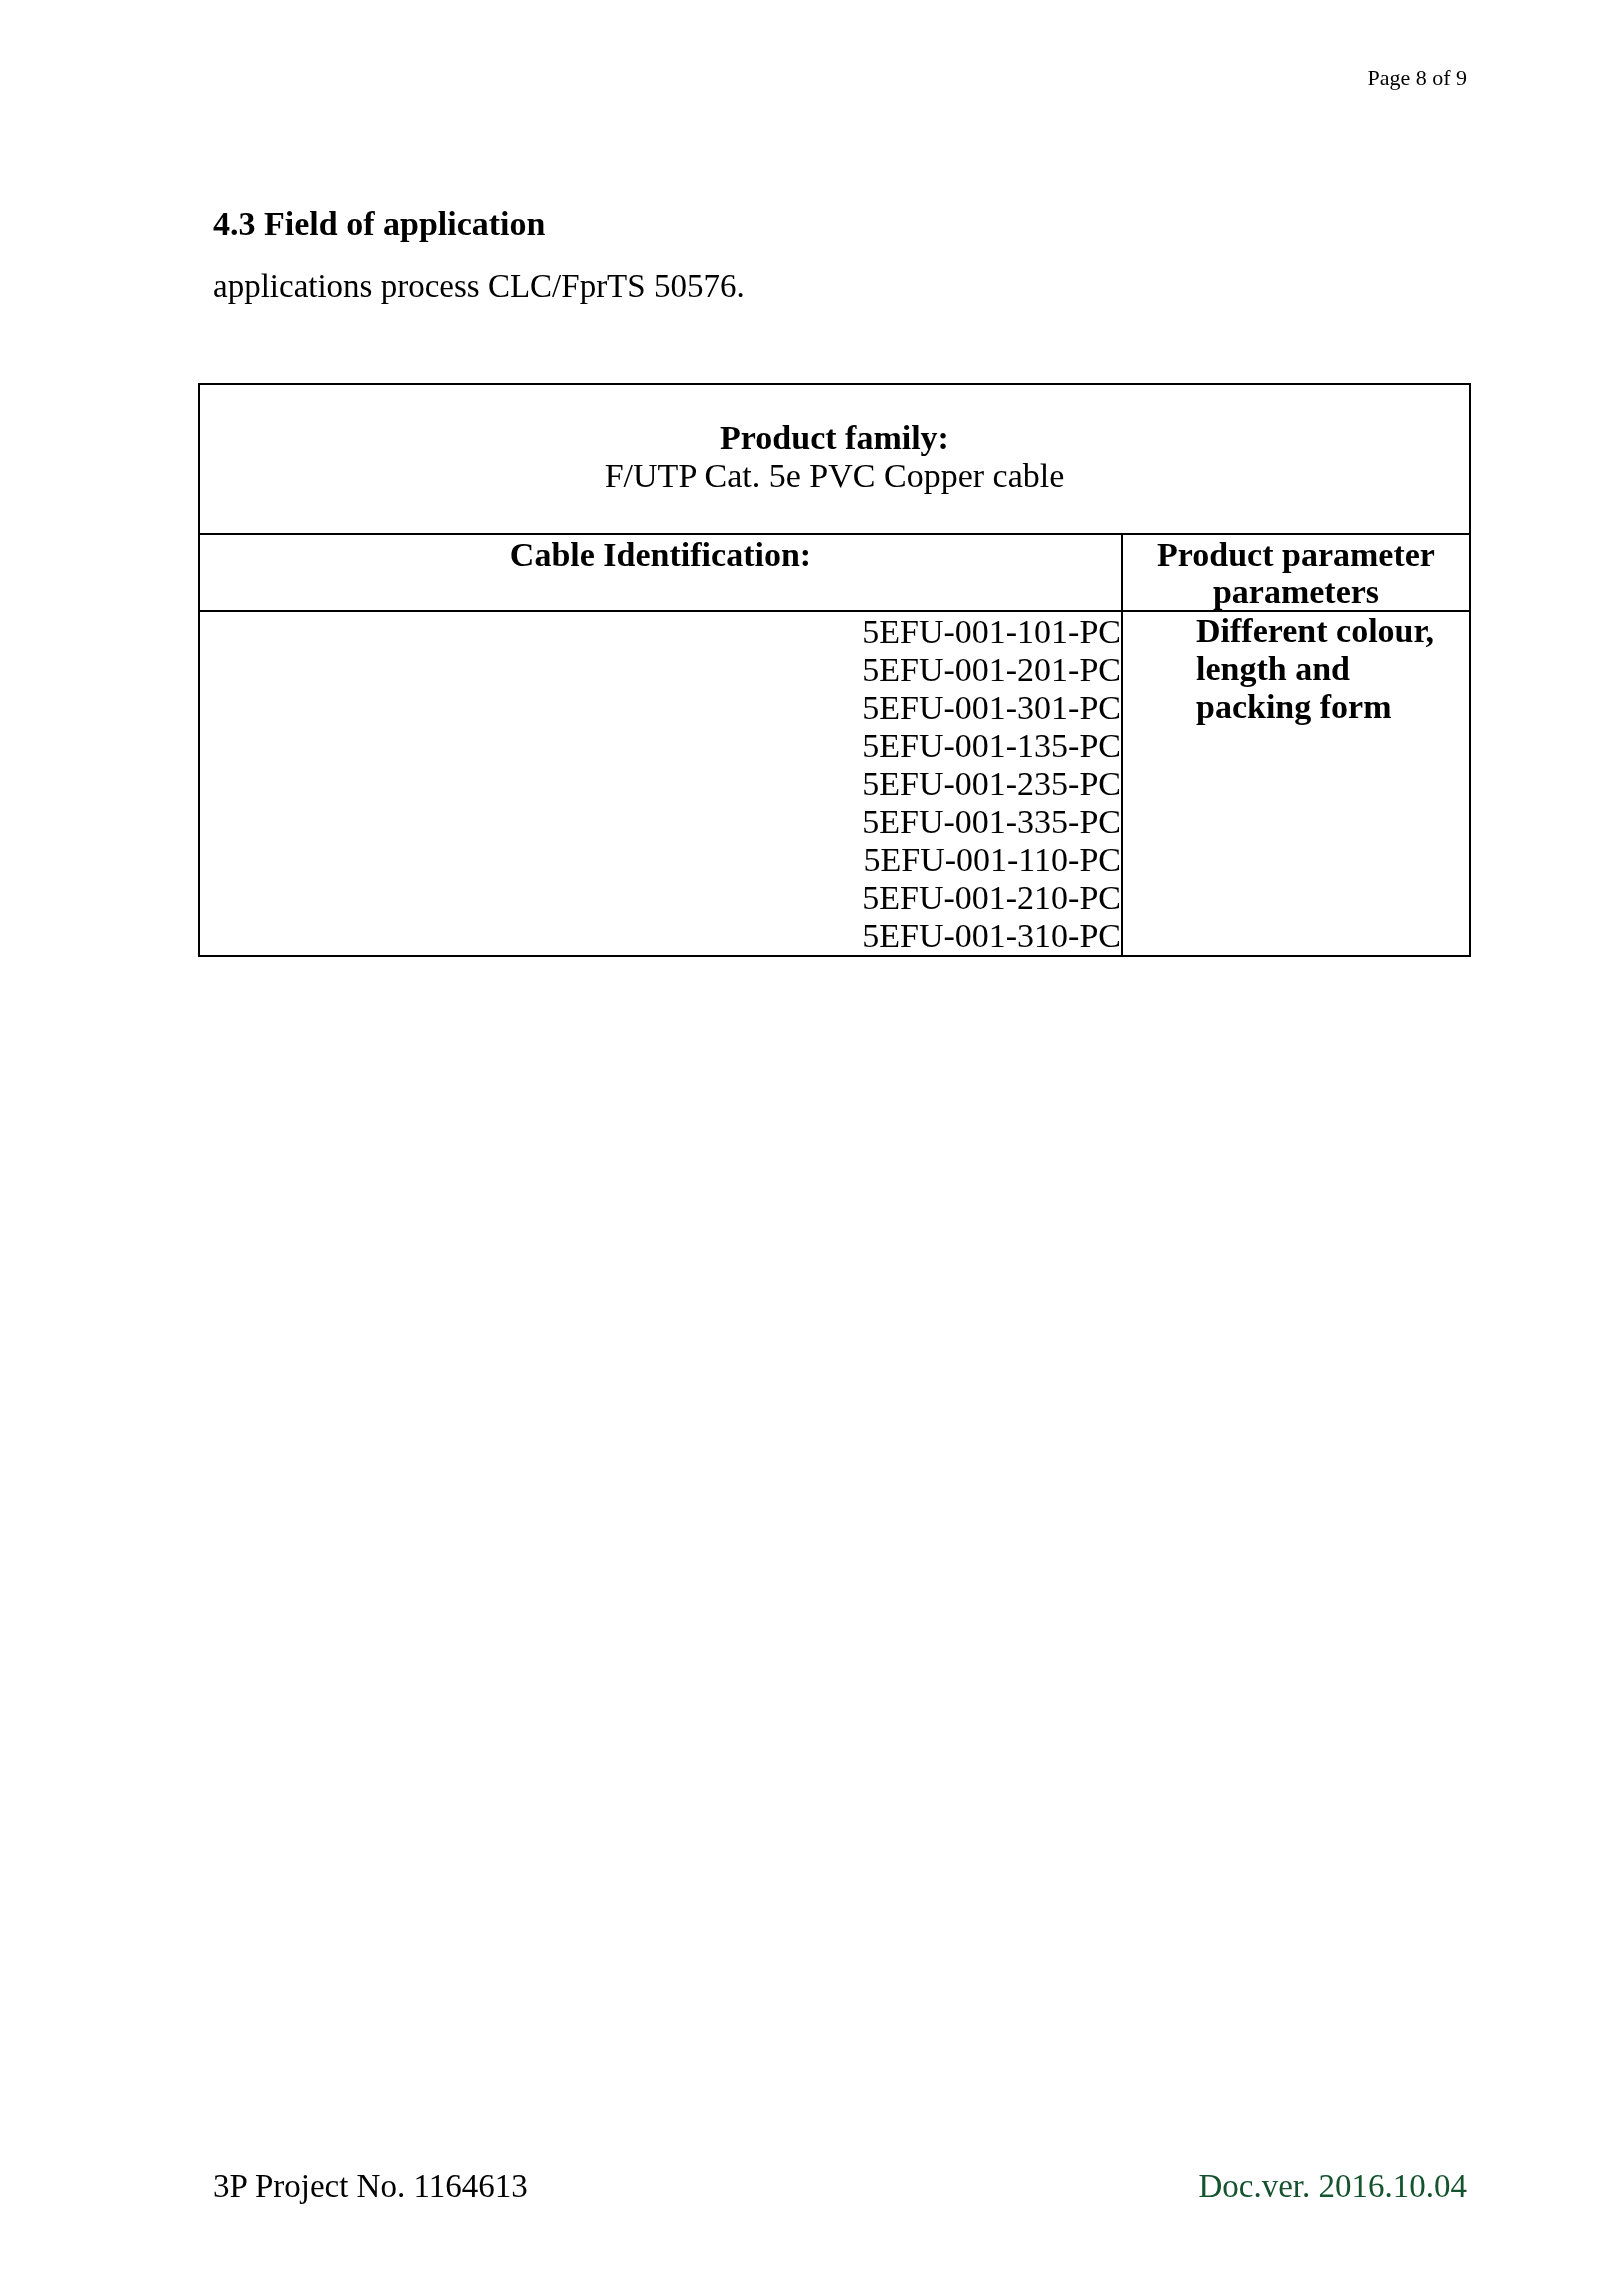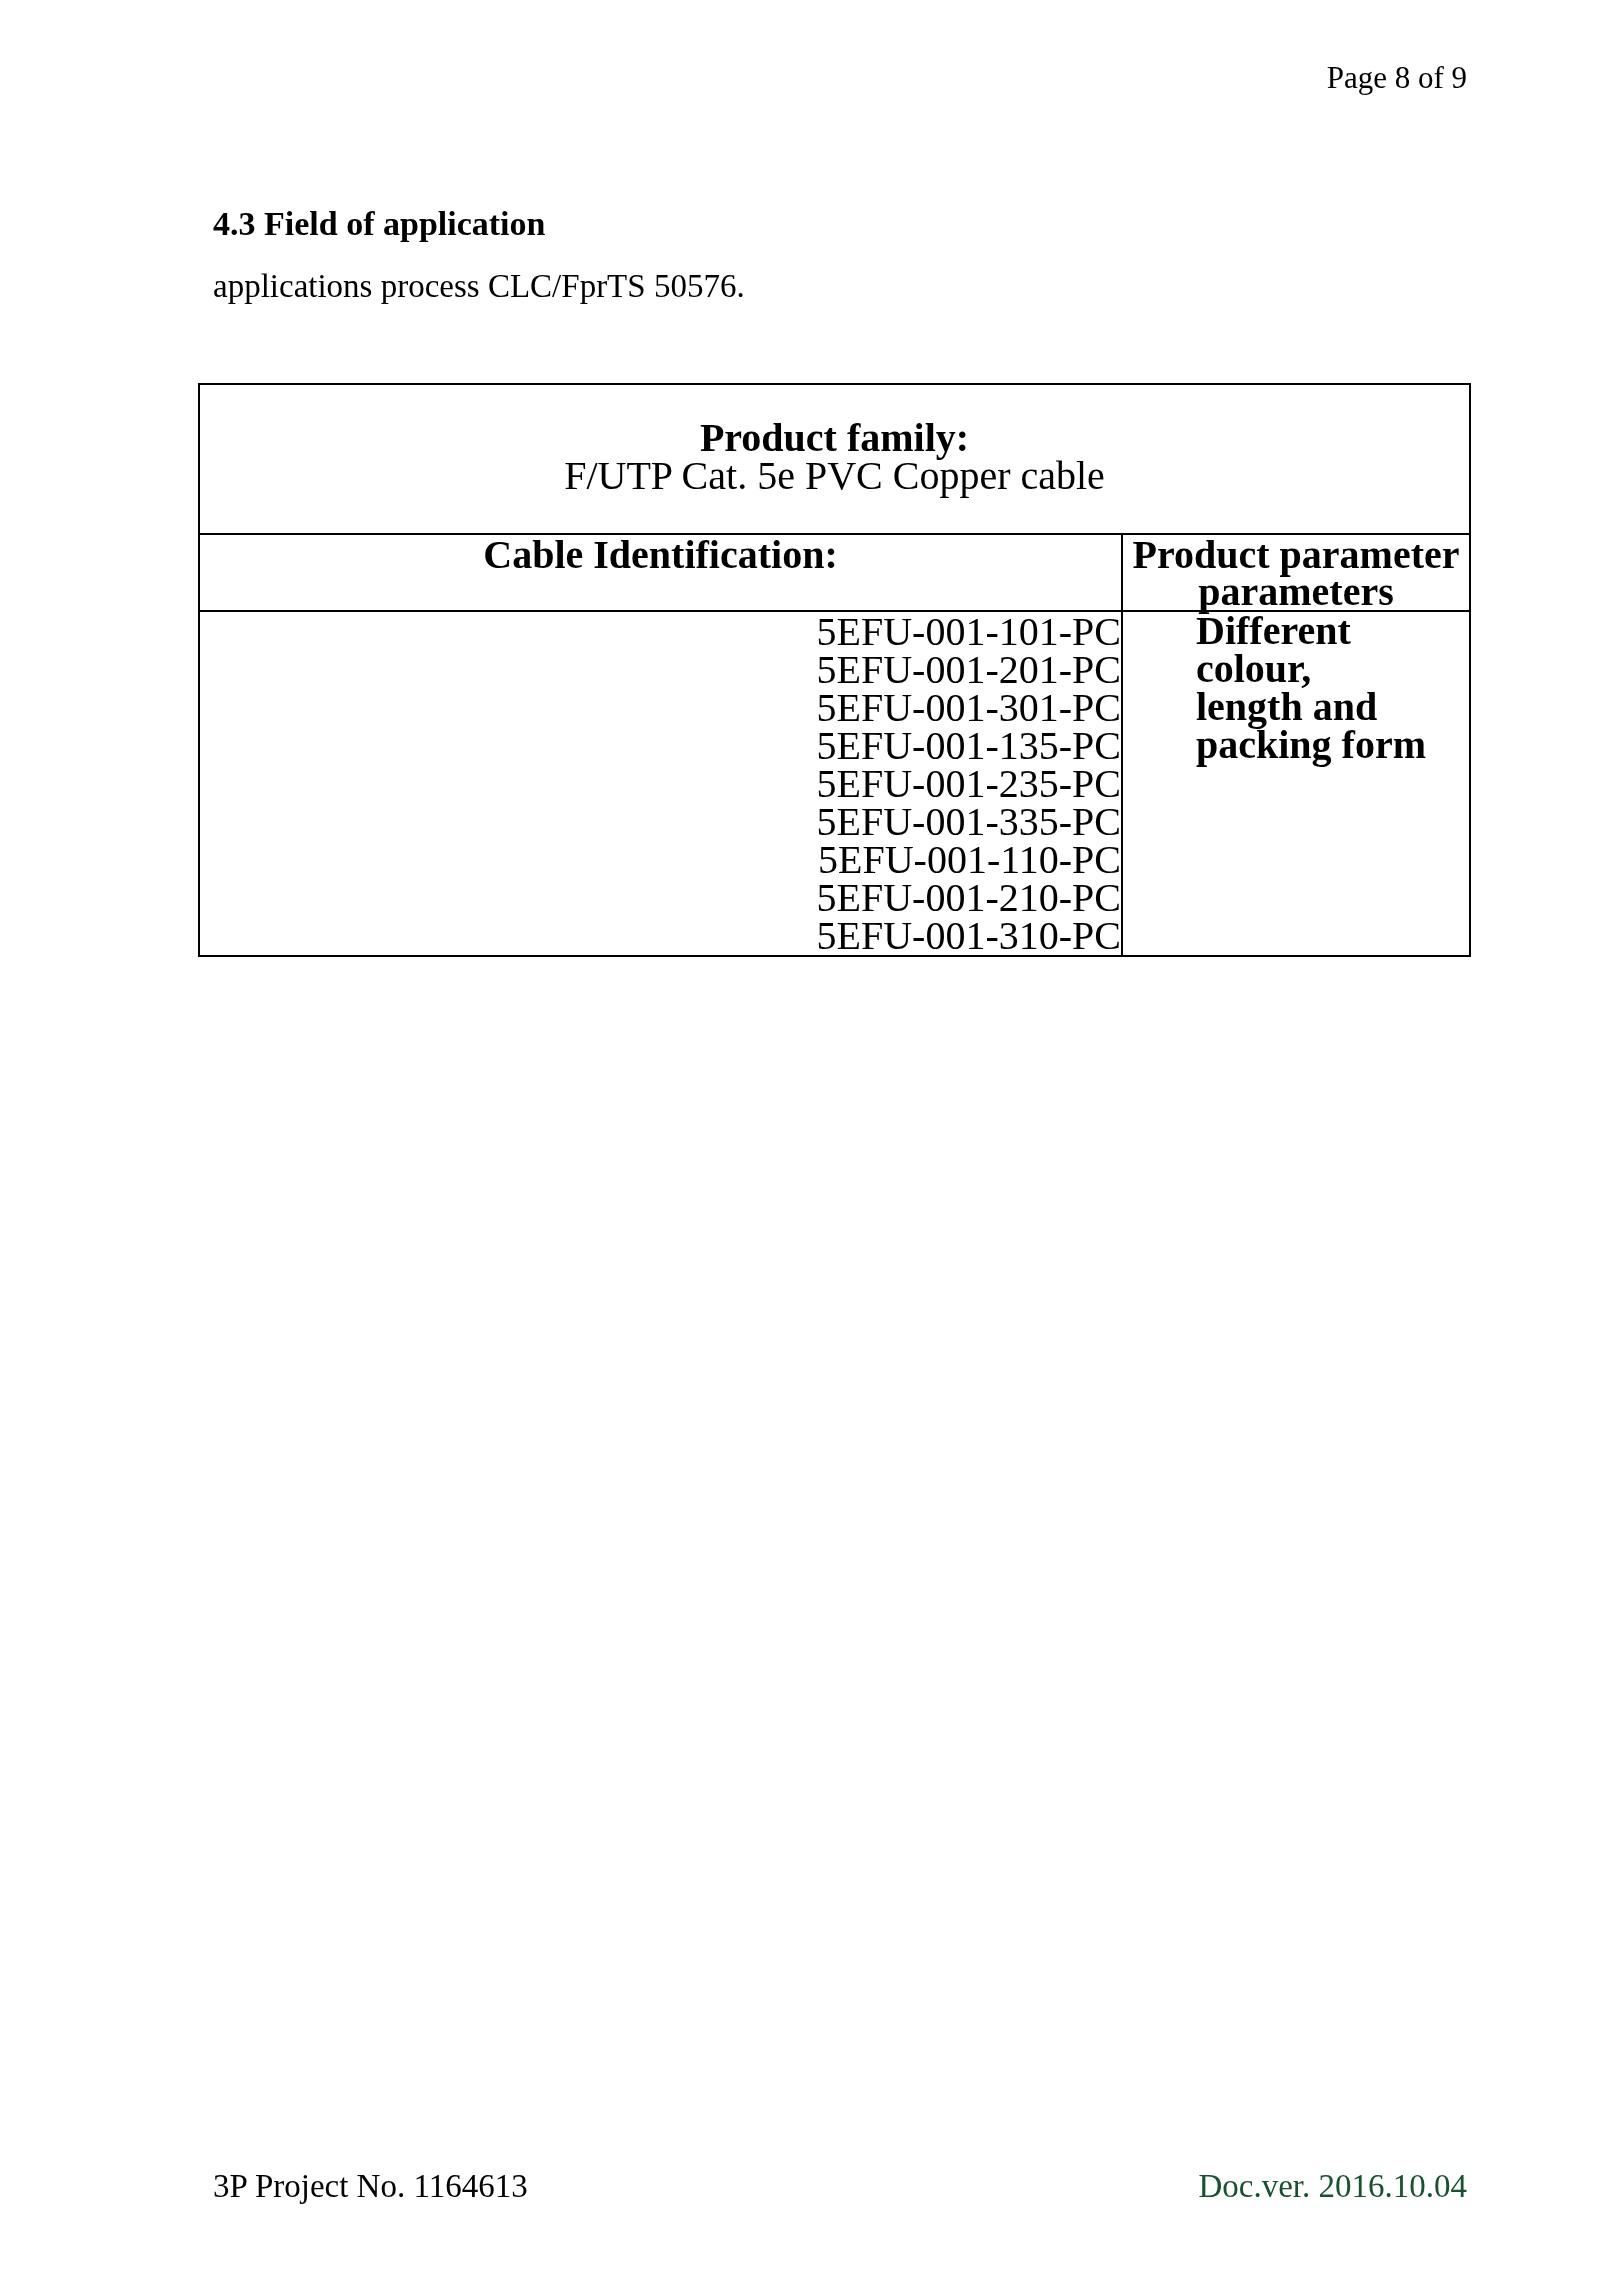--- a/index.html
+++ b/index.html
@@ -8,21 +8,21 @@
     width: 1623px;
     height: 2295px;
     position: relative;
     font-family: "Liberation Serif", "DejaVu Serif", serif;
     color: #000000;
   }
   .page-number {
     position: absolute;
     top: 59px;
     right: 156px;
-    font-size: 31px;
+    font-size: 22px;
     line-height: 38px;
   }
   .section-heading {
     position: absolute;
     left: 213px;
     top: 204px;
     font-size: 34px;
     line-height: 39px;
     font-weight: bold;
     text-align: right;
@@ -42,21 +42,21 @@
   }
   .body-paragraph .line-left { text-align: left; }
 
   table.product-table {
     position: absolute;
     left: 198px;
     top: 383px;
     width: 1271px;
     border-collapse: collapse;
     table-layout: fixed;
-    font-size: 40px;
+    font-size: 34px;
   }
   table.product-table td {
     border: 2px solid #000000;
     vertical-align: top;
   }
   td.family-cell {
     height: 150px;
     text-align: center;
     padding-top: 34px;
     line-height: 38px;

